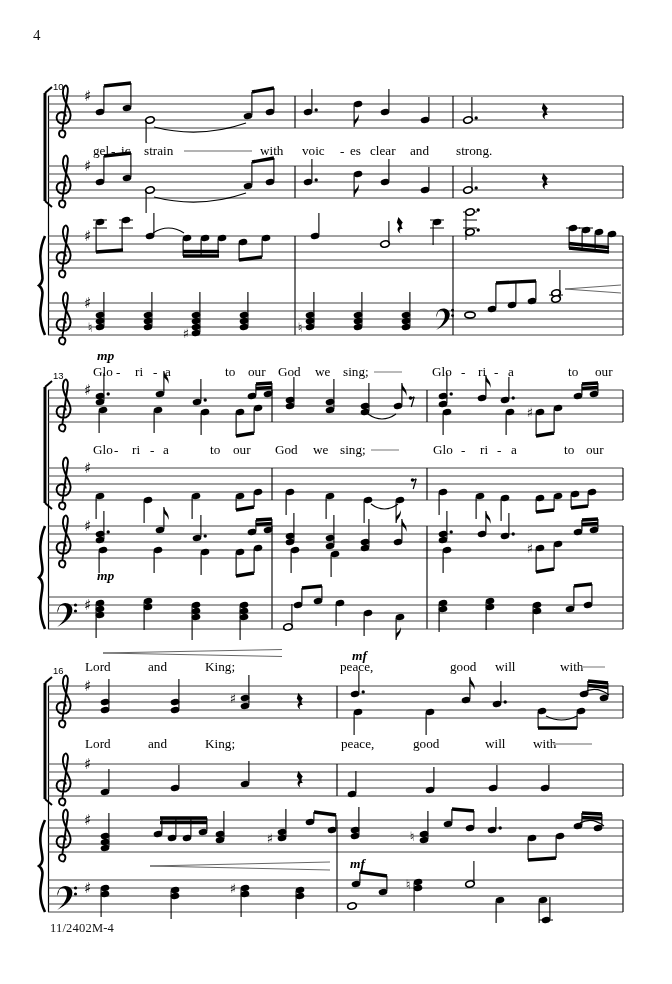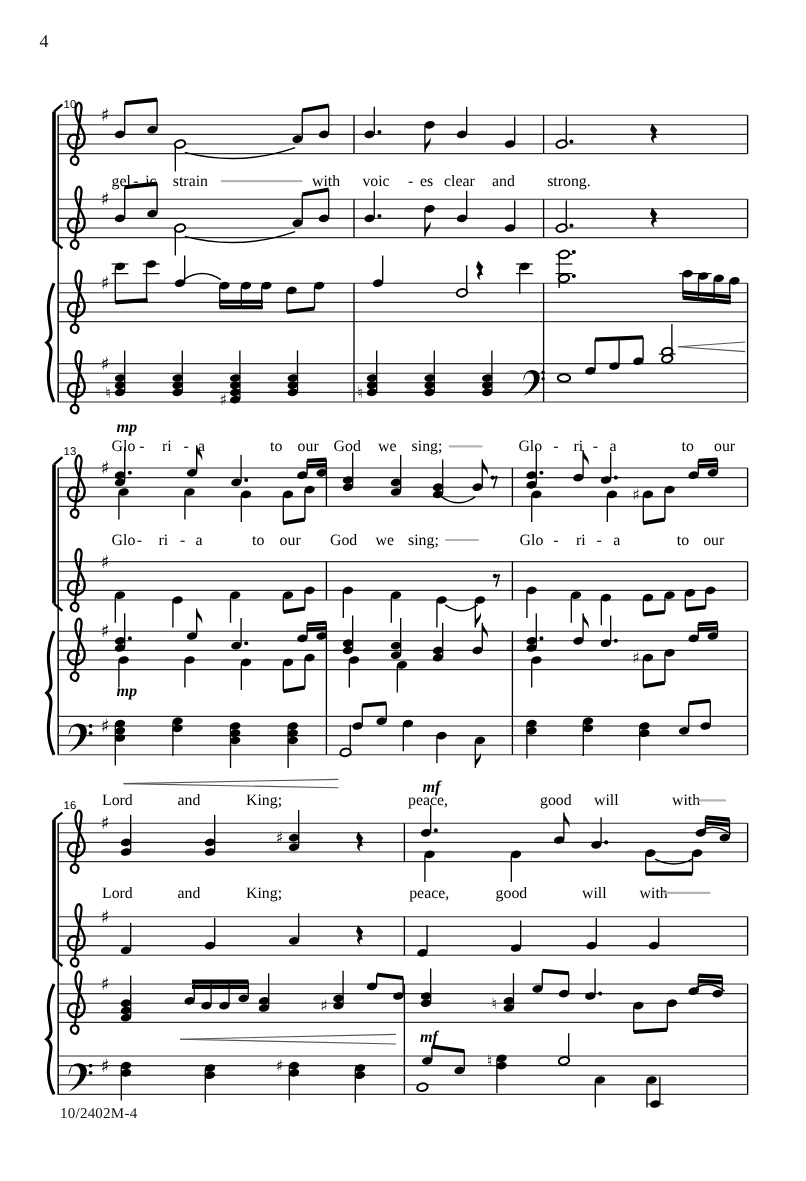--- a/index.html
+++ b/index.html
@@ -772,14 +772,14 @@
       <text x="485" y="748" font-size="13.2" fill="#000" font-family="&quot;Liberation Serif&quot;, serif">will</text>
       <text x="533" y="748" font-size="13.2" fill="#000" font-family="&quot;Liberation Serif&quot;, serif">with</text>
       <line x1="553" y1="744" x2="592" y2="744" stroke="#b3b3b3" stroke-width="1.8"></line>
       <text x="352" y="660" font-size="13.5" fill="#000" font-family="&quot;Liberation Serif&quot;, serif" font-style="italic" font-weight="bold">mf</text>
       <text x="350" y="868" font-size="13.5" fill="#000" font-family="&quot;Liberation Serif&quot;, serif" font-style="italic" font-weight="bold">mf</text>
       <line x1="103" y1="653" x2="282" y2="649.5" stroke="#555555" stroke-width="0.9"></line>
       <line x1="103" y1="653" x2="282" y2="656.5" stroke="#555555" stroke-width="0.9"></line>
       <line x1="150" y1="866" x2="330" y2="862" stroke="#555555" stroke-width="0.9"></line>
       <line x1="150" y1="866" x2="330" y2="870" stroke="#555555" stroke-width="0.9"></line>
     </svg>
-  <div class="catalog">10/2402M-4</div>
+  <div class="catalog">11/2402M-4</div>
 </div>
 
 </body></html>

